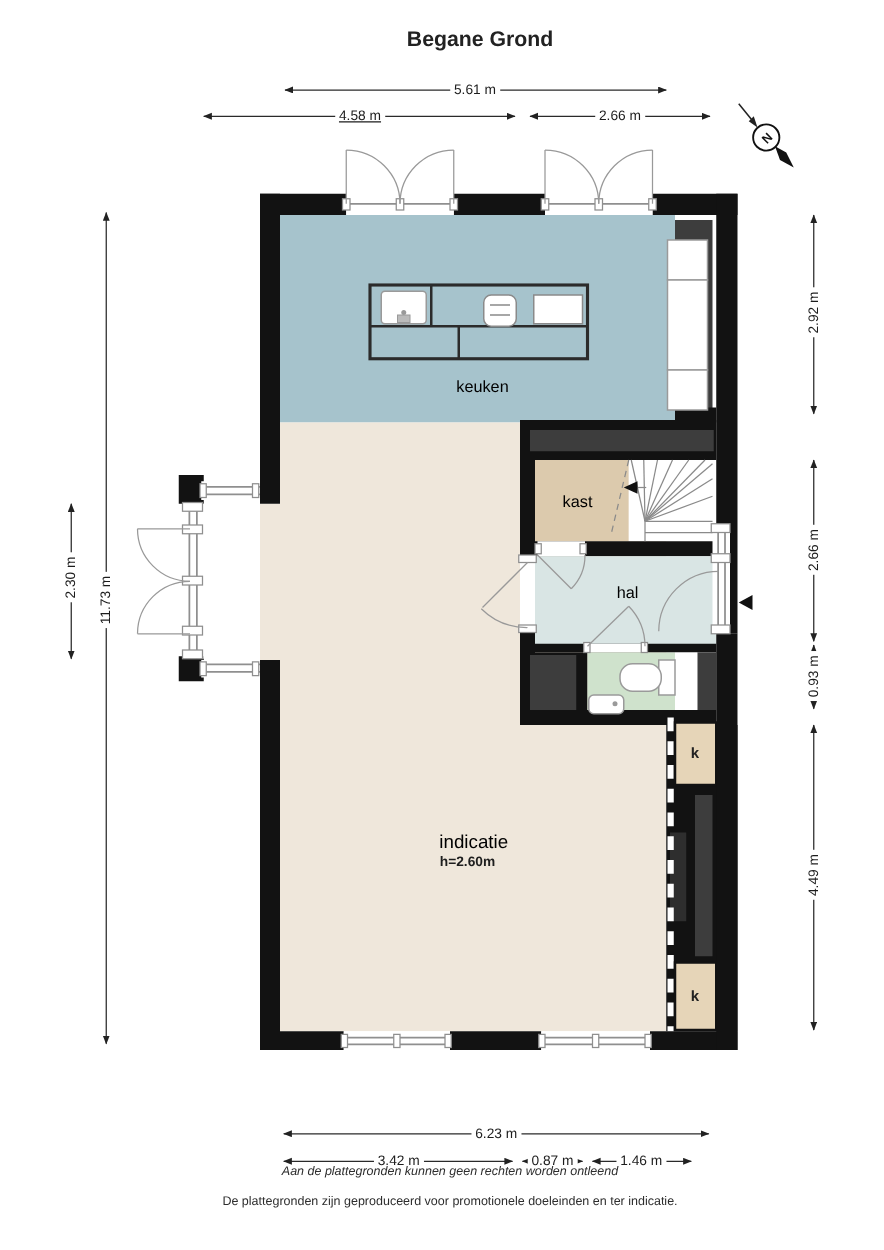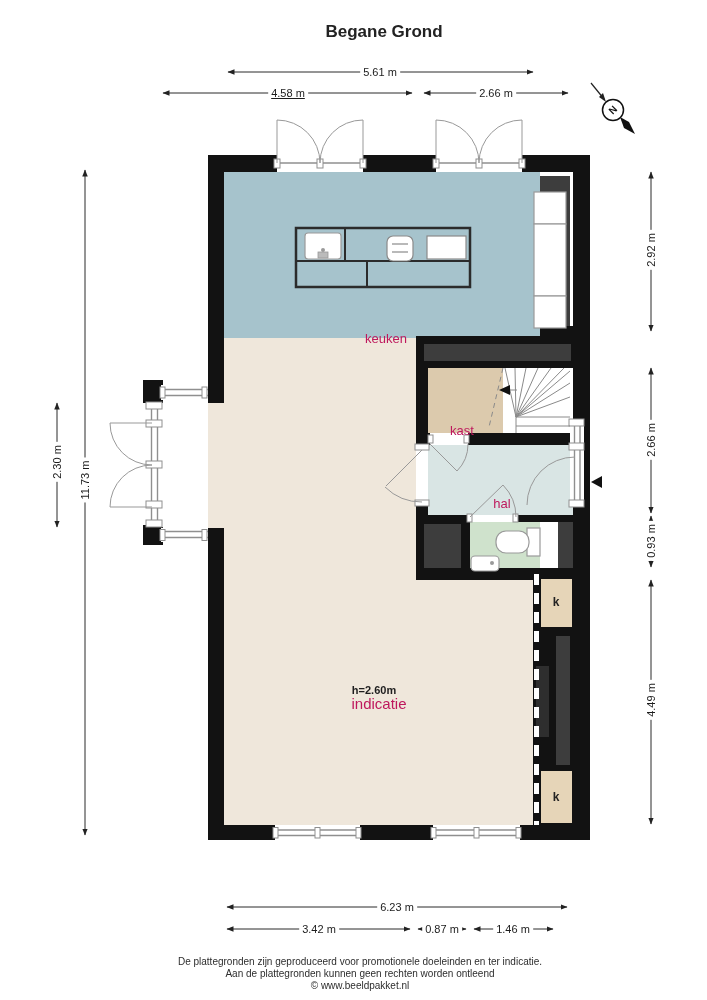--- a/index.html
+++ b/index.html
@@ -26,21 +26,21 @@
   .wsq{fill:#fff;stroke:var(--window-line);stroke-width:1;}
   .door{stroke:var(--door-line);stroke-width:1;fill:none;}
   .stair{stroke:#8a8a8a;stroke-width:1;fill:none;}
   .island{stroke:var(--island-line);fill:none;}
   .fix{fill:#fff;stroke:#9a9a9a;stroke-width:1.2;}
   .dim{stroke:var(--dim);stroke-width:1;fill:none;}
   .txt{position:absolute;white-space:nowrap;}
   .center{transform:translate(-50%,-50%);}
   .title1{font-size:14px;font-weight:bold;}
   .title2{font-size:17px;font-weight:bold;}
-  .rlabel{font-size:13px;color:#be185d;margin-top:29px;}
+  .rlabel{font-size:13px;color:#000000;}
   .rlabel-big{font-size:15px;}
   .rlabel-sub{font-size:11px;font-weight:bold;color:#1e1e1e;}
   .klabel{font-size:12px;font-weight:bold;}
   .dlabel{font-size:11px;background:#fff;padding:0 3px;color:#1c1c1c;}
   .dlabel-v{transform:translate(-50%,-50%) rotate(-90deg);}
   .footer{font-size:10px;color:#2d2d2d;position:absolute;left:60px;width:600px;text-align:center;}
 </style>
 </head>
 <body>
 
@@ -294,16 +294,15 @@
 <div class="txt dlabel center" style="left:442px;top:929px;">0.87 m</div>
 <div class="txt dlabel center" style="left:513px;top:929px;">1.46 m</div>
 <div class="txt dlabel dlabel-v" style="left:85px;top:480px;">11.73 m</div>
 <div class="txt dlabel dlabel-v" style="left:57px;top:462px;">2.30 m</div>
 <div class="txt dlabel dlabel-v" style="left:651px;top:250px;">2.92 m</div>
 <div class="txt dlabel dlabel-v" style="left:651px;top:440px;">2.66 m</div>
 <div class="txt dlabel dlabel-v" style="left:651px;top:541px;">0.93 m</div>
 <div class="txt dlabel dlabel-v" style="left:651px;top:700px;">4.49 m</div>
 
 <div class="footer" style="top:956px;">De plattegronden zijn geproduceerd voor promotionele doeleinden en ter indicatie.</div>
-<div class="footer" style="top:968px;">Aan de plattegronden kunnen geen rechten worden ontleend</div>
-<div class="footer" style="top:980px;">© www.beeldpakket.nl</div>
+<div class="footer" style="top:932px;font-style:italic;">Aan de plattegronden kunnen geen rechten worden ontleend</div>
 
 </div>
 
 </body></html>

